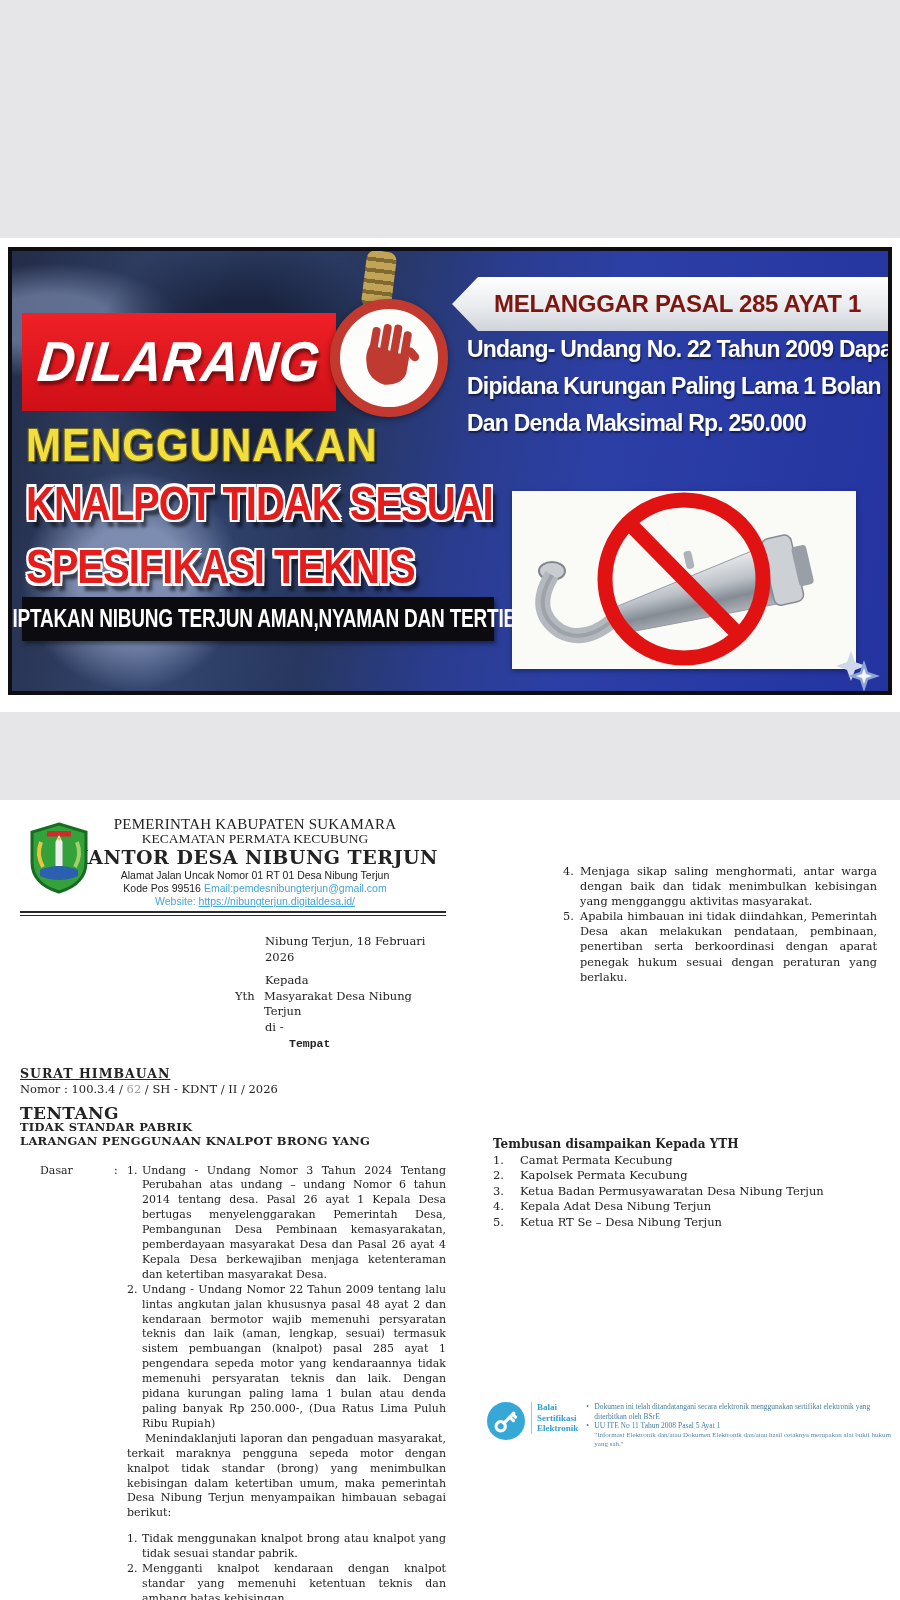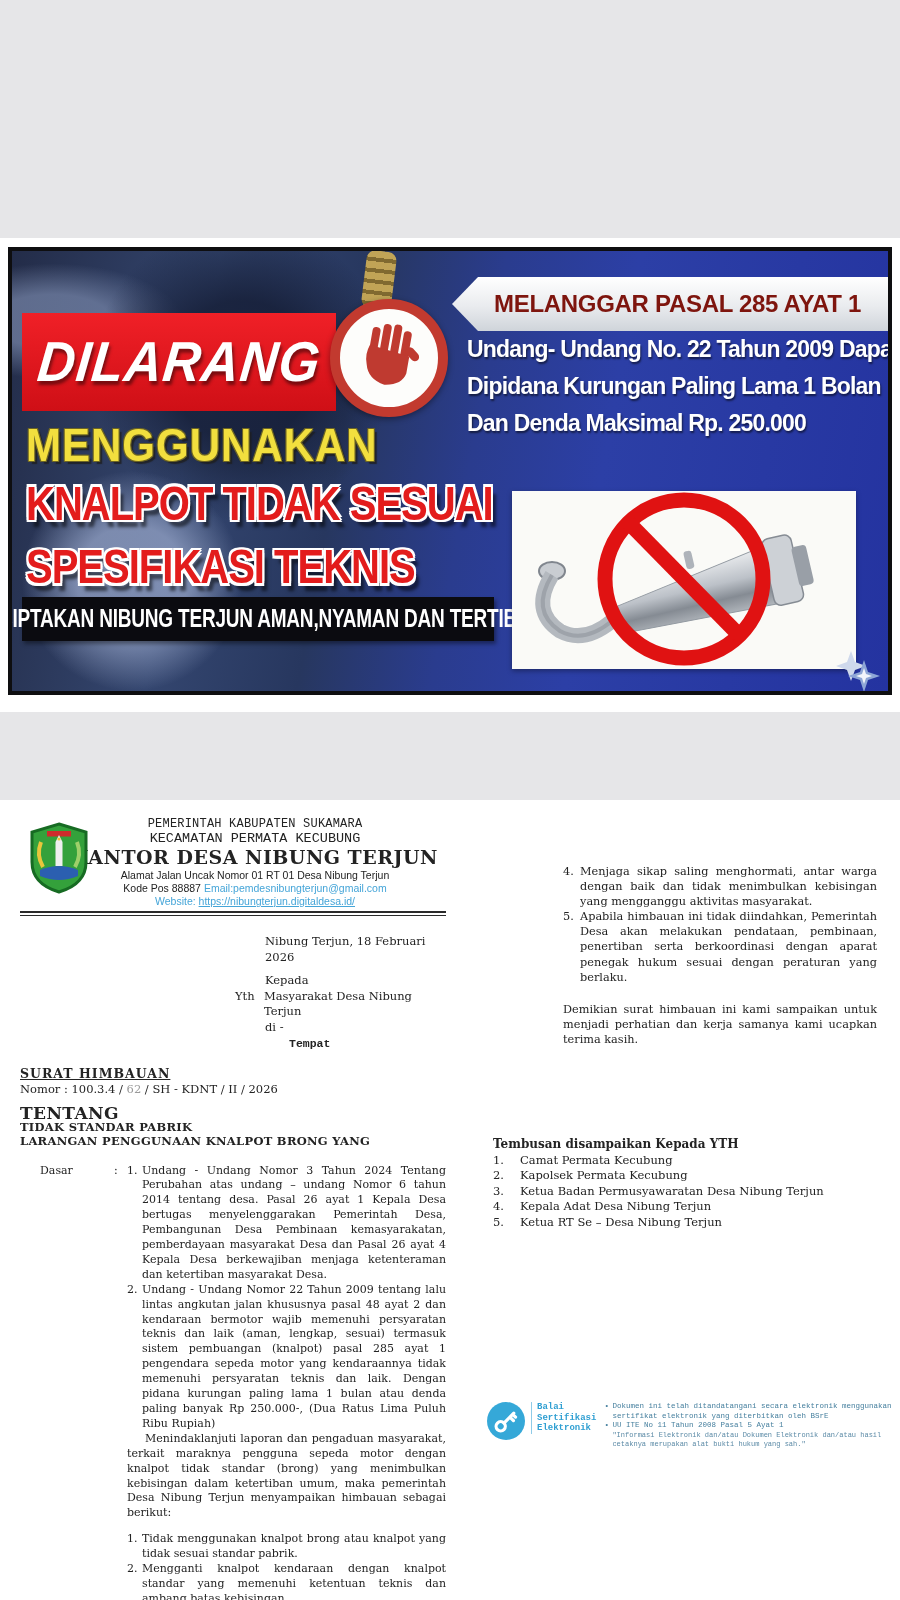--- a/index.html
+++ b/index.html
@@ -49,22 +49,22 @@
   .no-box{position:absolute;left:500px;top:240px;width:344px;height:178px;background:#fafaf7;
           box-shadow:0 2px 5px rgba(0,0,0,.35);}
   .sparkle{position:absolute;left:824px;top:398px;width:44px;height:44px;}
 
   
   .letter{position:absolute;left:0;top:800px;width:900px;height:800px;background:#fff;color:#232323;}
   .col-left{position:absolute;left:20px;top:0;width:426px;padding-top:18px;box-sizing:border-box;}
   .lhead{position:relative;}
   .lhead-logo{position:absolute;left:6px;top:4px;width:66px;height:72px;}
   .lhead-text{margin-left:44px;text-align:center;}
-  .lh1{font-size:12px;letter-spacing:.2px;line-height:13px;font-family:Liberation Mono, monospace;}
-  .lh2{font-size:13.5px;line-height:15px;font-family:Liberation Mono, monospace;text-align:center;}
+  .lh1{font-size:15px;letter-spacing:.2px;line-height:13px;font-family:Liberation Serif, serif;}
+  .lh2{font-size:13.5px;line-height:15px;font-family:Liberation Serif, serif;text-align:center;}
   .lh3{font-size:19px;line-height:23px;font-weight:bold;letter-spacing:.5px;}
   .lh4{font-size:10.5px;line-height:13px;font-family:"Liberation Sans",sans-serif;}
   .lh5,.lh6{font-size:10.5px;line-height:13px;font-family:"Liberation Sans",sans-serif;}
   .blue-link{color:#45a5d8;text-decoration:none;}
   .blue-link.u{text-decoration:underline;}
   .rule{margin-top:3px;border-top:2.5px solid #2a2a2a;border-bottom:1.2px solid #2a2a2a;height:2px;}
   .date-block{margin-top:18px;margin-left:245px;font-size:11.5px;line-height:15px;}
   .kepada{margin-top:8px;}
   .yth-row{display:flex;margin-left:-30px;}
   .yth-label{width:30px;}
@@ -100,21 +100,21 @@
   .qm::after{content:"";position:absolute;left:2px;top:2px;width:3px;height:3px;background:#1e1e1e;}
   .qm.tl{left:0;top:0;} .qm.tr{right:0;top:0;} .qm.bl{left:0;bottom:0;}
   .qr-shield{position:absolute;left:23px;top:21px;width:12px;height:15px;background:#3f9e45;
       border:1px solid #d9e9da;clip-path:polygon(0 0,100% 0,100% 62%,50% 100%,0 62%);}
   .sig-name{font-weight:bold;font-size:12px;letter-spacing:.6px;margin-top:2px;}
   .tembusan{position:absolute;left:493px;top:337px;width:420px;font-size:11.5px;line-height:15.5px;}
   .temb-title{font-weight:bold;font-size:12px;}
   .temb-item{display:flex;}
   .temb-item .n{width:27px;flex:none;}
   .footer{position:absolute;left:487px;top:602px;width:410px;display:flex;align-items:flex-start;
-      font-family:Liberation Mono, monospace;}
+      font-family:Liberation Serif, serif;}
   .bse-logo{width:38px;height:38px;flex:none;}
   .bse-brand{flex:none;margin-left:6px;padding-left:5px;border-left:1.5px solid #8fcbe8;
       font-weight:bold;font-size:9px;line-height:10.5px;color:#2f9fd2;}
   .bse-bullets{flex:1;margin-left:8px;font-size:7.5px;line-height:9.5px;color:#47809f;}
   .b-row{display:flex;}
   .b-dot{width:8px;flex:none;}
   .b-quote{display:block;font-size:7px;color:#5b8aa6;}
 </style>
 </head>
 <body>
@@ -211,21 +211,21 @@
             <path d="M14 48 Q33 40 52 48 L52 54 Q33 62 14 54 Z" fill="#2b5fb0"></path>
             <path d="M15 20 Q10 33 17 45" stroke="#e9c63b" stroke-width="4" fill="none"></path>
             <path d="M51 20 Q56 33 49 45" stroke="#9fd06a" stroke-width="4" fill="none"></path>
           </svg>
         </div>
         <div class="lhead-text">
           <div class="lh1">PEMERINTAH KABUPATEN SUKAMARA</div>
           <div class="lh2">KECAMATAN PERMATA KECUBUNG</div>
           <div class="lh3">KANTOR DESA NIBUNG TERJUN</div>
           <div class="lh4">Alamat Jalan Uncak Nomor 01 RT 01 Desa Nibung Terjun</div>
-          <div class="lh5"><span>Kode Pos 88887 </span><a class="blue-link" href="#">Email:pemdesnibungterjun@gmail.com</a></div>
+          <div class="lh5"><span>Kode Pos 99516 </span><a class="blue-link" href="#">Email:pemdesnibungterjun@gmail.com</a></div>
           <div class="lh6"><span class="blue-link">Website: </span><a class="blue-link u" href="#">https://nibungterjun.digitaldesa.id/</a></div>
         </div>
       </div>
       <div class="rule"></div>
 
       <div class="date-block body-txt" style="font-size:11.5px;line-height:15.5px;">
         <div>Nibung Terjun, 18 Februari 2026</div>
         <div class="kepada">Kepada</div>
         <div class="yth-row">
           <span class="yth-label">Yth</span>
@@ -273,21 +273,20 @@
 
     <div class="col-right body-txt" style="font-size:11.3px;line-height:15.1px;">
       <div class="num-item">
         <span class="n">4.</span>
         <span class="t">Menjaga sikap saling menghormati, antar warga dengan baik dan tidak menimbulkan kebisingan yang mengganggu aktivitas masyarakat.</span>
       </div>
       <div class="num-item">
         <span class="n">5.</span>
         <span class="t">Apabila himbauan ini tidak diindahkan, Pemerintah Desa akan melakukan pendataan, pembinaan, penertiban serta berkoordinasi dengan aparat penegak hukum sesuai dengan peraturan yang berlaku.</span>
       </div>
-      <div class="closing">Demikian surat himbauan ini kami sampaikan untuk menjadi perhatian dan kerja samanya kami ucapkan terima kasih.</div>
 
     </div>
 
     <div class="tembusan">
       <div class="temb-title">Tembusan disampaikan Kepada YTH</div>
       <div class="temb-item">
         <span class="n">1.</span>
         <span>Camat Permata Kecubung</span>
       </div>
       <div class="temb-item">

